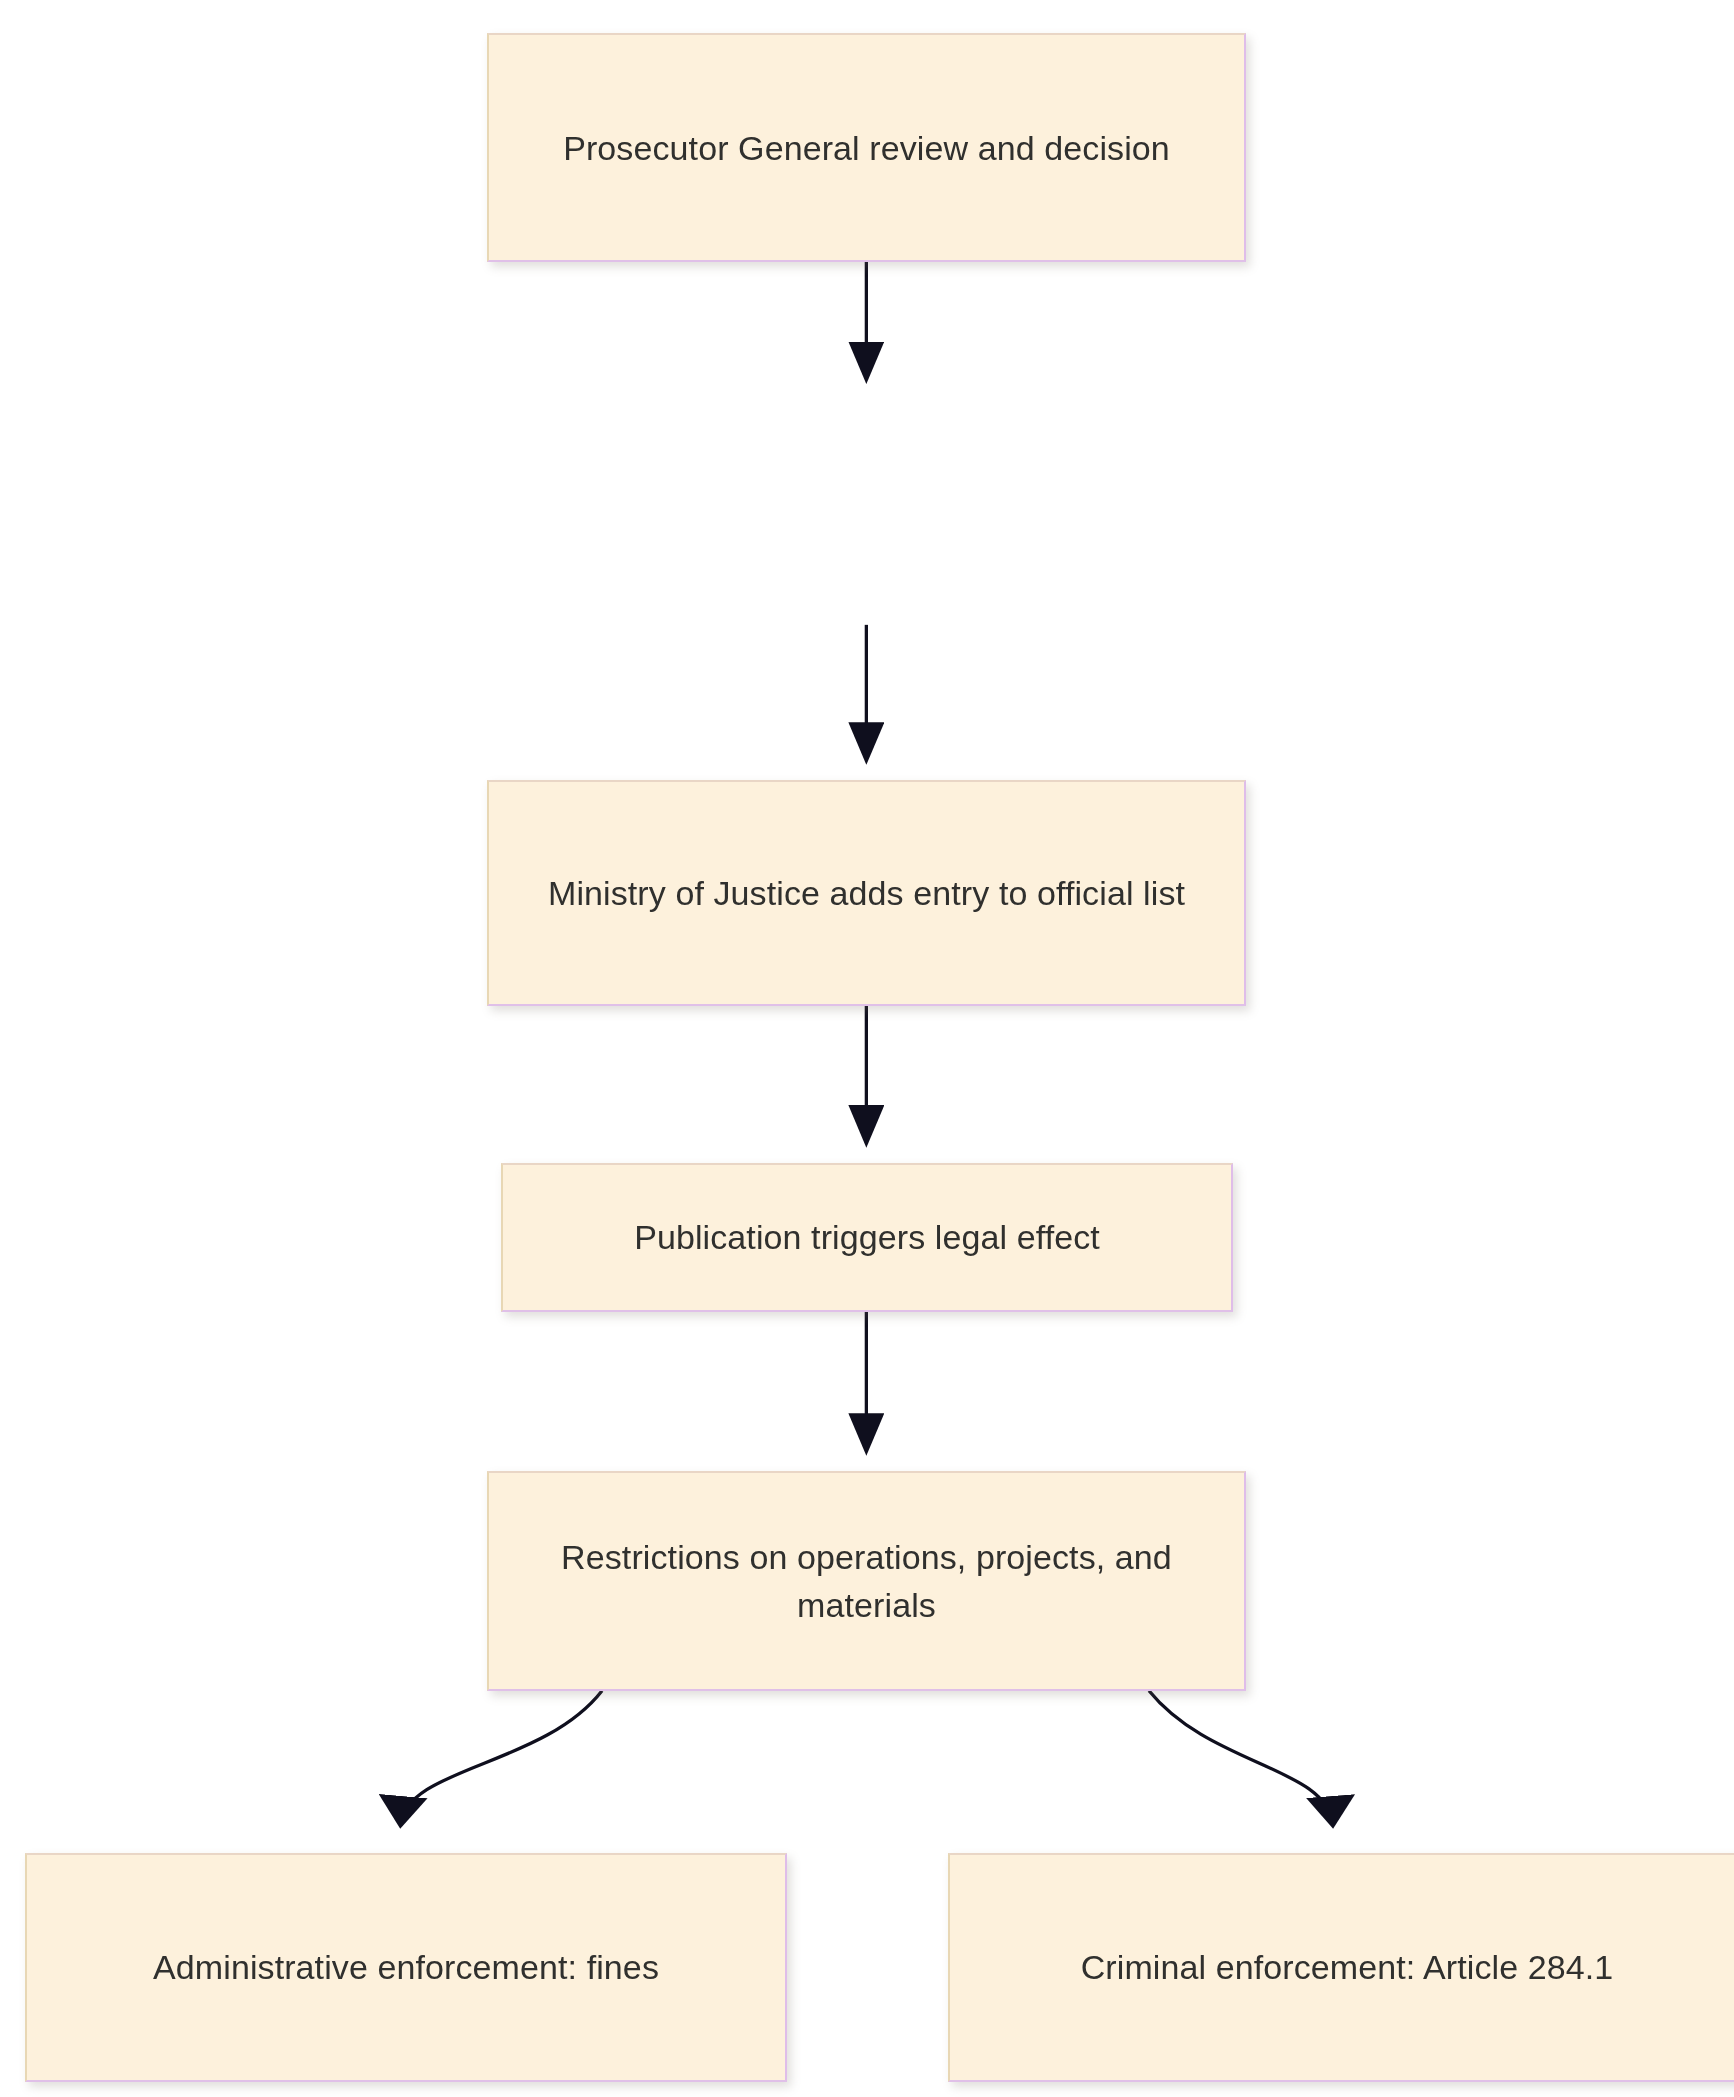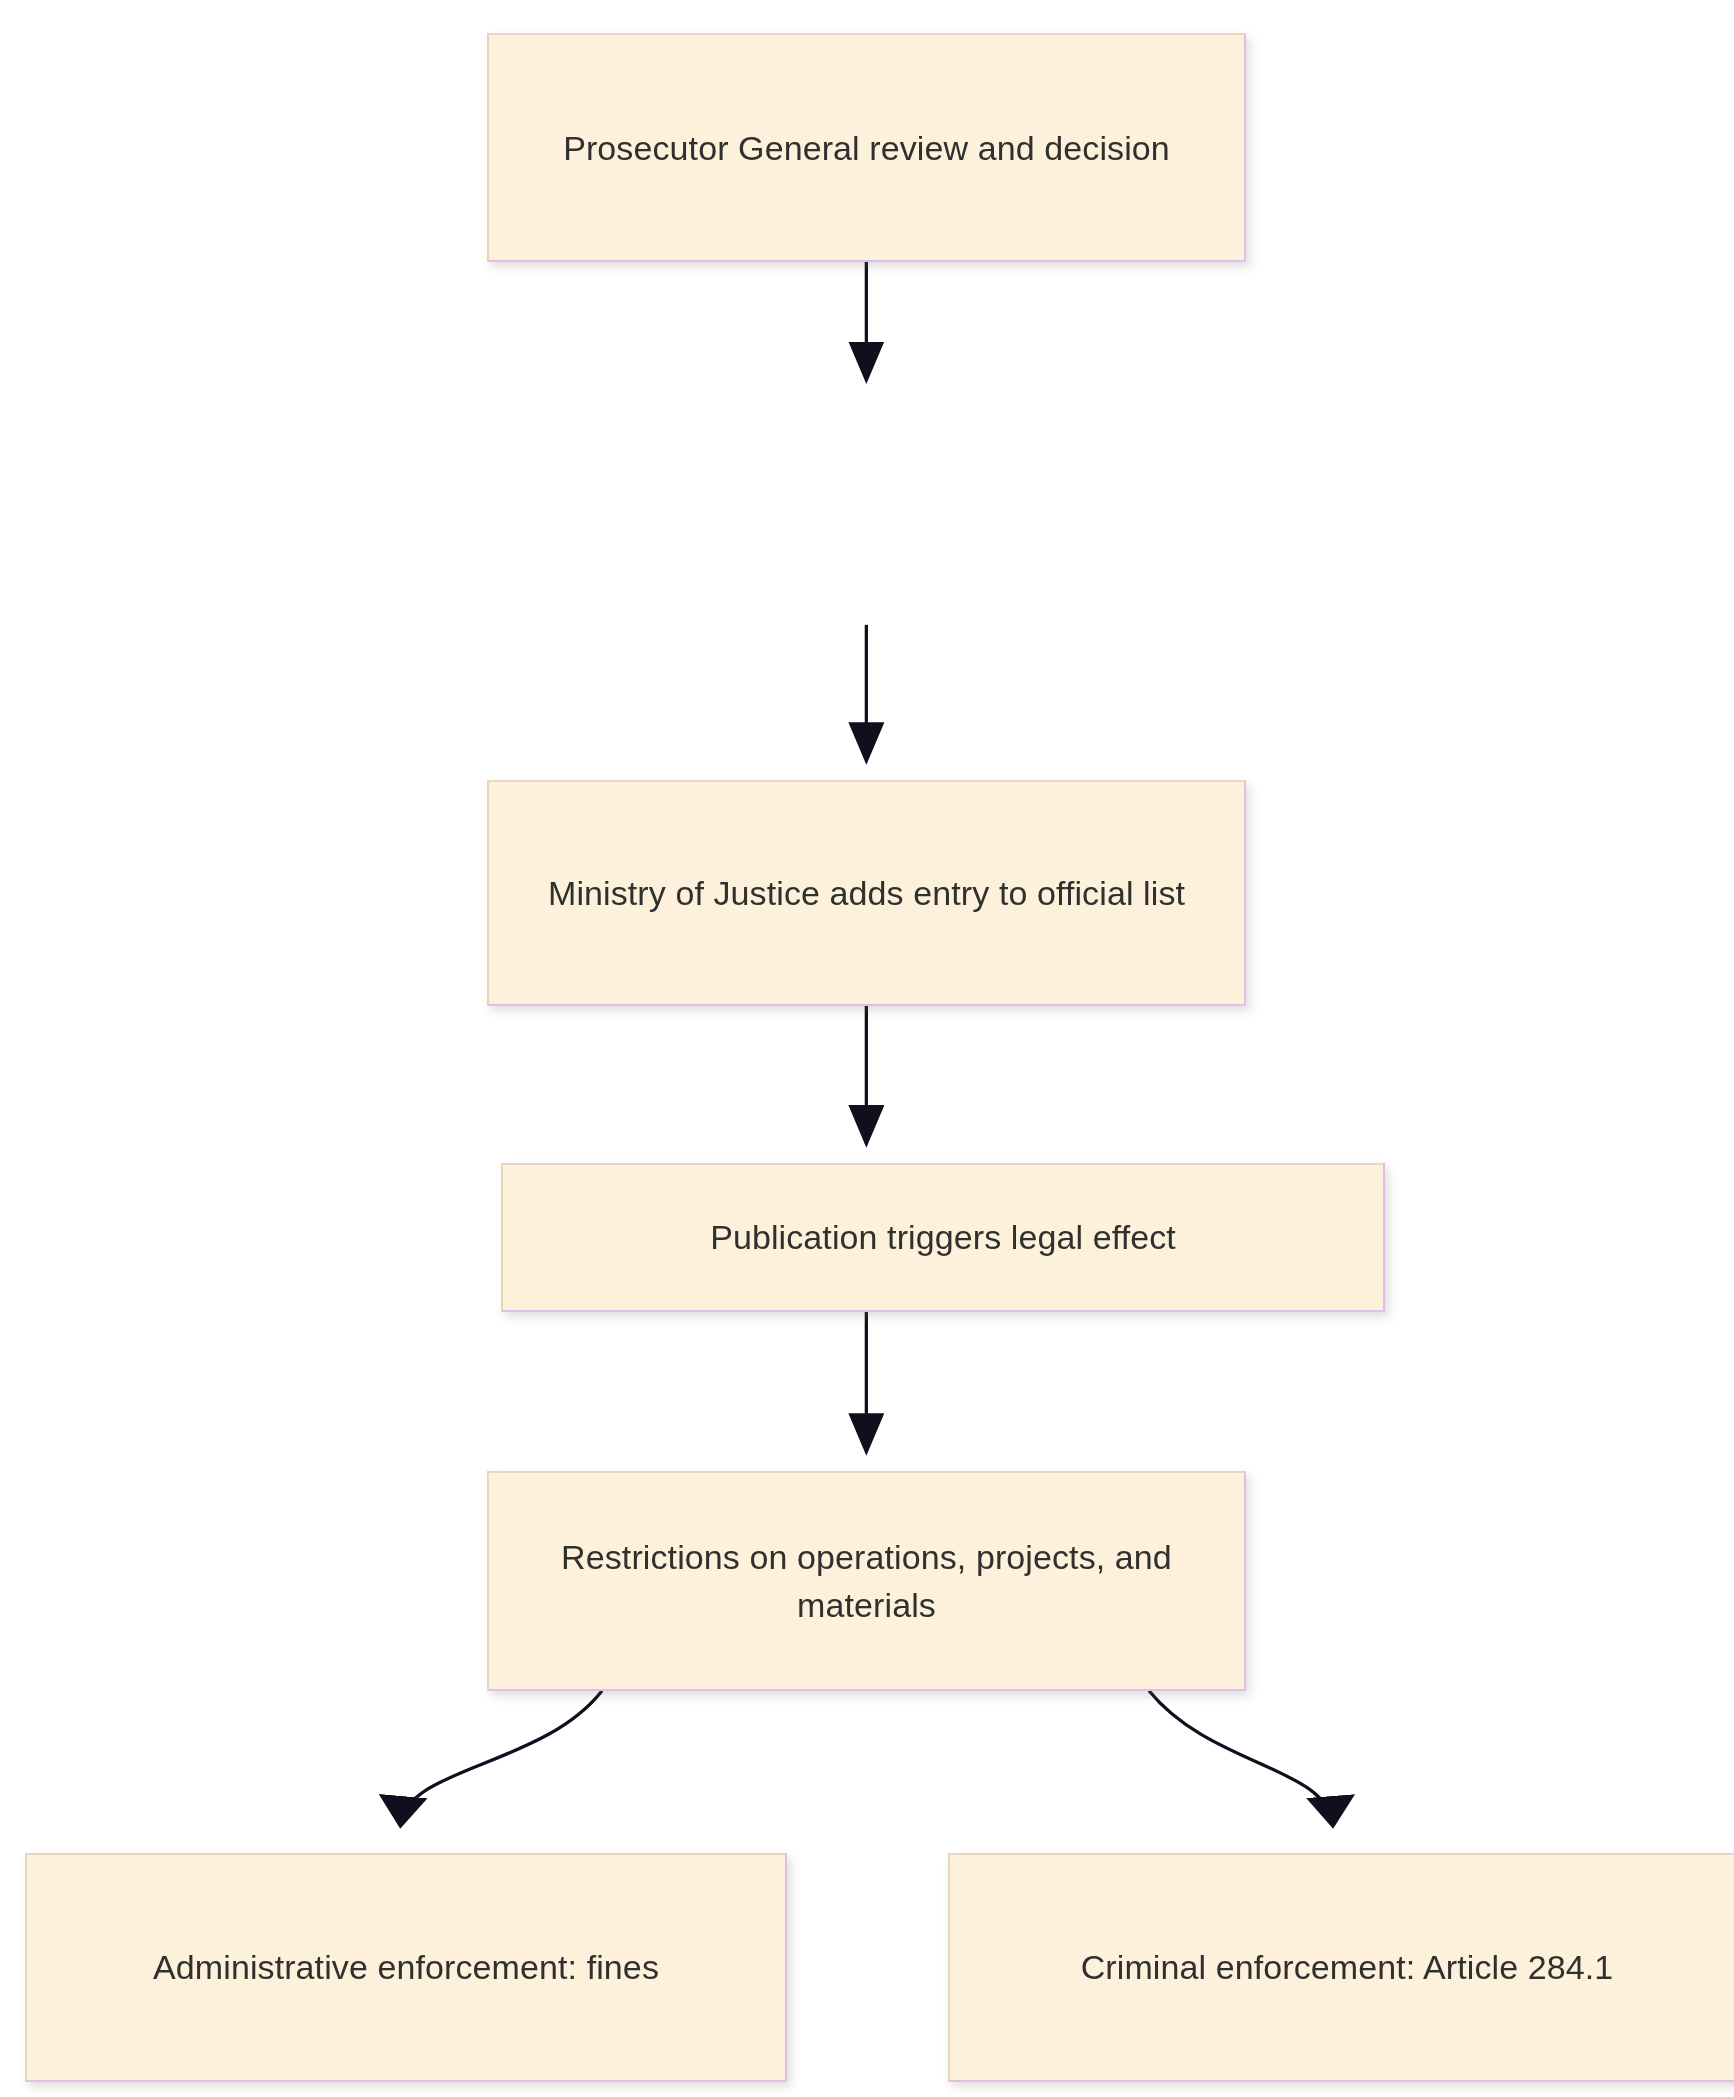--- a/index.html
+++ b/index.html
@@ -79,21 +79,21 @@
 
   <div class="node" style="left:487px; top:14.4px; width:759px; height:229px;margin-top:19px;">
     <span class="node-label">Prosecutor General review and decision</span>
   </div>
 
 
   <div class="node" style="left:487px; top:780px; width:759px; height:226px;">
     <span class="node-label">Ministry of Justice adds entry to official list</span>
   </div>
 
-  <div class="node" style="left:501px; top:1163px; width:884px; height:149px;text-align:right;">
+  <div class="node" style="left:501px; top:1163px; width:732px; height:149px;text-align:right;">
     <span class="node-label">Publication triggers legal effect</span>
   </div>
 
   <div class="node" style="left:25px; top:1853px; width:762px; height:229px;">
     <span class="node-label">Administrative enforcement: fines</span>
   </div>
 
   <div class="node" style="left:487px; top:1471px; width:759px; height:220px;">
     <span class="node-label">Restrictions on operations, projects, and materials</span>
   </div>

